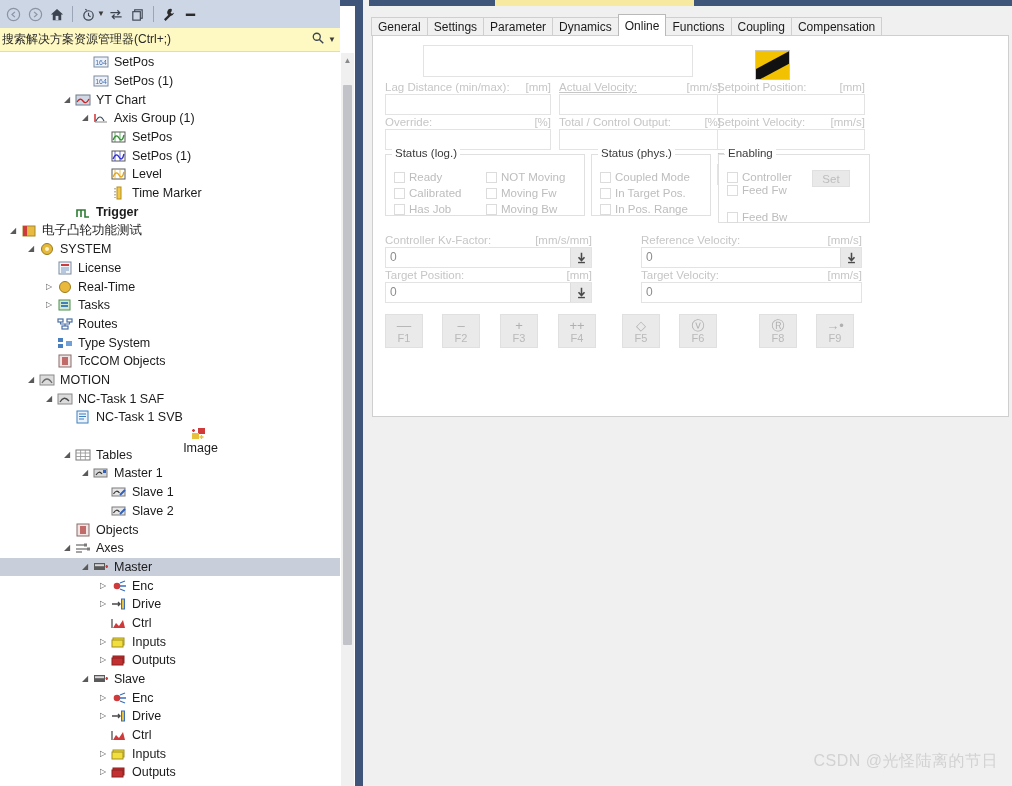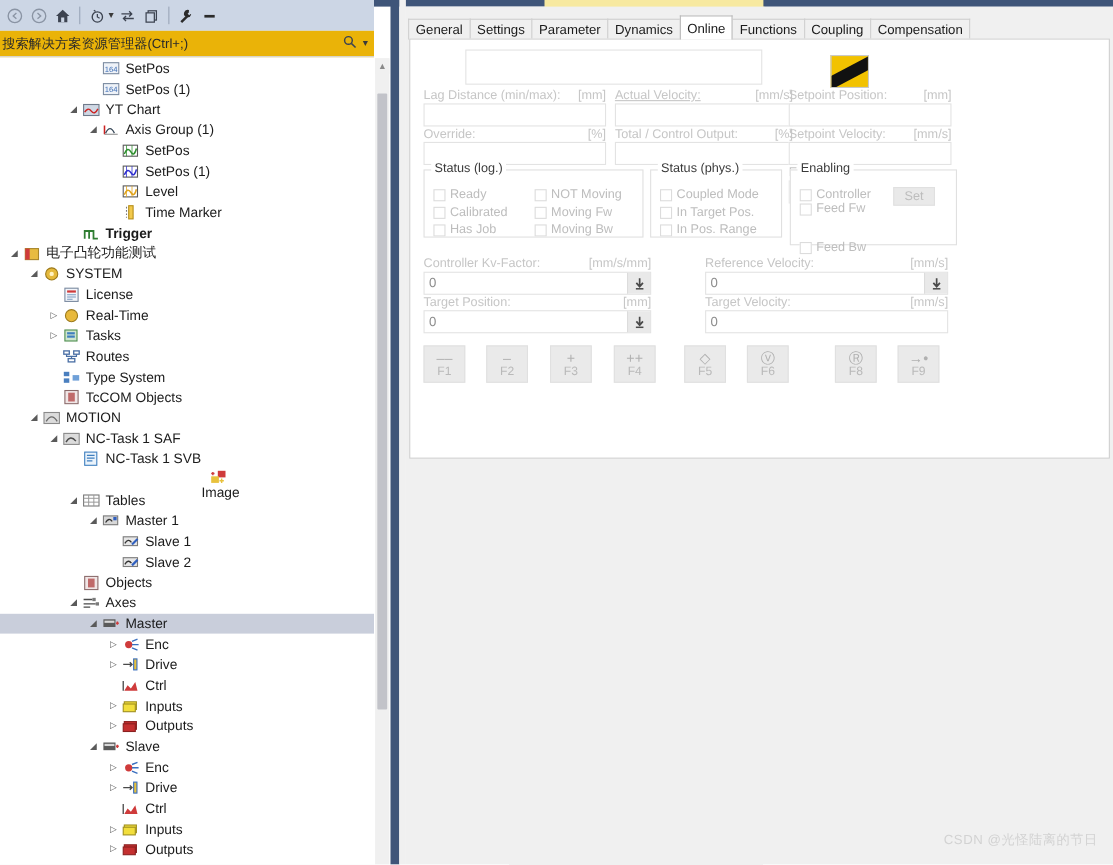--- a/index.html
+++ b/index.html
@@ -28,22 +28,22 @@
     width: 22px; height: 22px; display: flex; align-items: center;
     justify-content: center; color: #5a6472; position: relative;
   }
   .tb-sep { width: 1px; height: 16px; background: #9aa6b8; margin: 0 4px; }
   .tb-caret {
     font-size: 8px; color: #3a3a3a; margin-left: -2px; align-self: center;
     line-height: 1;
   }
   #se-search {
     position: absolute; left: 0; top: 28px; width: 340px; height: 24px;
-    background: #eab308; border-bottom: 1px solid #d6d9e0;
-    display: flex; align-items: center;
+    background: #fef9c3; border-bottom: 1px solid #d6d9e0;
+    display: flex; 
   }
   #se-search-input {
     border: 0; outline: 0; flex: 1; height: 22px; padding-left: 2px;
     font-family: "Liberation Sans", sans-serif; font-size: 12px;
     color: #2a2a2a; background: transparent;
   }
   #se-search-input::placeholder { color: #2a2a2a; }
   .srch-icons { display:flex; align-items:center; padding-right:4px; color:#3a3a3a; }
 
   #tree-wrap {
@@ -187,21 +187,21 @@
     position:absolute; width:38px; height:34px; background:#eaeaea;
     border:1px solid #e0e0e0; display:flex; flex-direction:column;
     align-items:center; justify-content:center; color:#b9b9b9;
   }
   .fbtn .gly { font-size:13px; line-height:13px; height:14px;
     display:flex; align-items:center; color:#b0b0b0; }
   .fbtn .fk { font-size:11px; line-height:11px; color:#b9b9b9;
     font-family:"Liberation Sans", sans-serif; }
 
   #watermark {
-    position:absolute; right:14px; bottom:14px; font-size:12px;
+    position:absolute; right:14px; bottom:14px; font-size:16px;
     color:#d2d2d2; font-family:"Liberation Sans", sans-serif;
     letter-spacing:0.5px; white-space:nowrap;margin-left:48px;
   }
 </style>
 </head>
 <body>
 
 <div id="root">
 
   <div id="top-strip-dark"></div>
@@ -800,21 +800,21 @@
         <div class="gbox" style="left: 345px; top: 118px; width: 152px; height: 69px;">
           <div class="gcap">Enabling</div>
           <div class="chk" style="left: 8px; top: 16px;">
             <span class="bx"></span>
             <span>Controller</span>
           </div>
           <div class="chk" style="left: 8px; top: 29px;">
             <span class="bx"></span>
             <span>Feed Fw</span>
           </div>
-          <div class="chk" style="left: 8px; top: 64px;">
+          <div class="chk" style="left: 8px; top: 56px;">
             <span class="bx"></span>
             <span>Feed Bw</span>
           </div>
           <div id="set-btn" style="left: 93px; top: 15px;">Set</div>
         </div>
         <div class="lbl" style="left: 12px; top: 198px;">Controller Kv-Factor:</div>
         <div class="unit" style="left: 12px; top: 198px; width: 207px;">[mm/s/mm]</div>
         <div class="fld" style="left: 12px; top: 211px; width: 207px;">
           <span class="val">0</span>
           <span class="spin">

